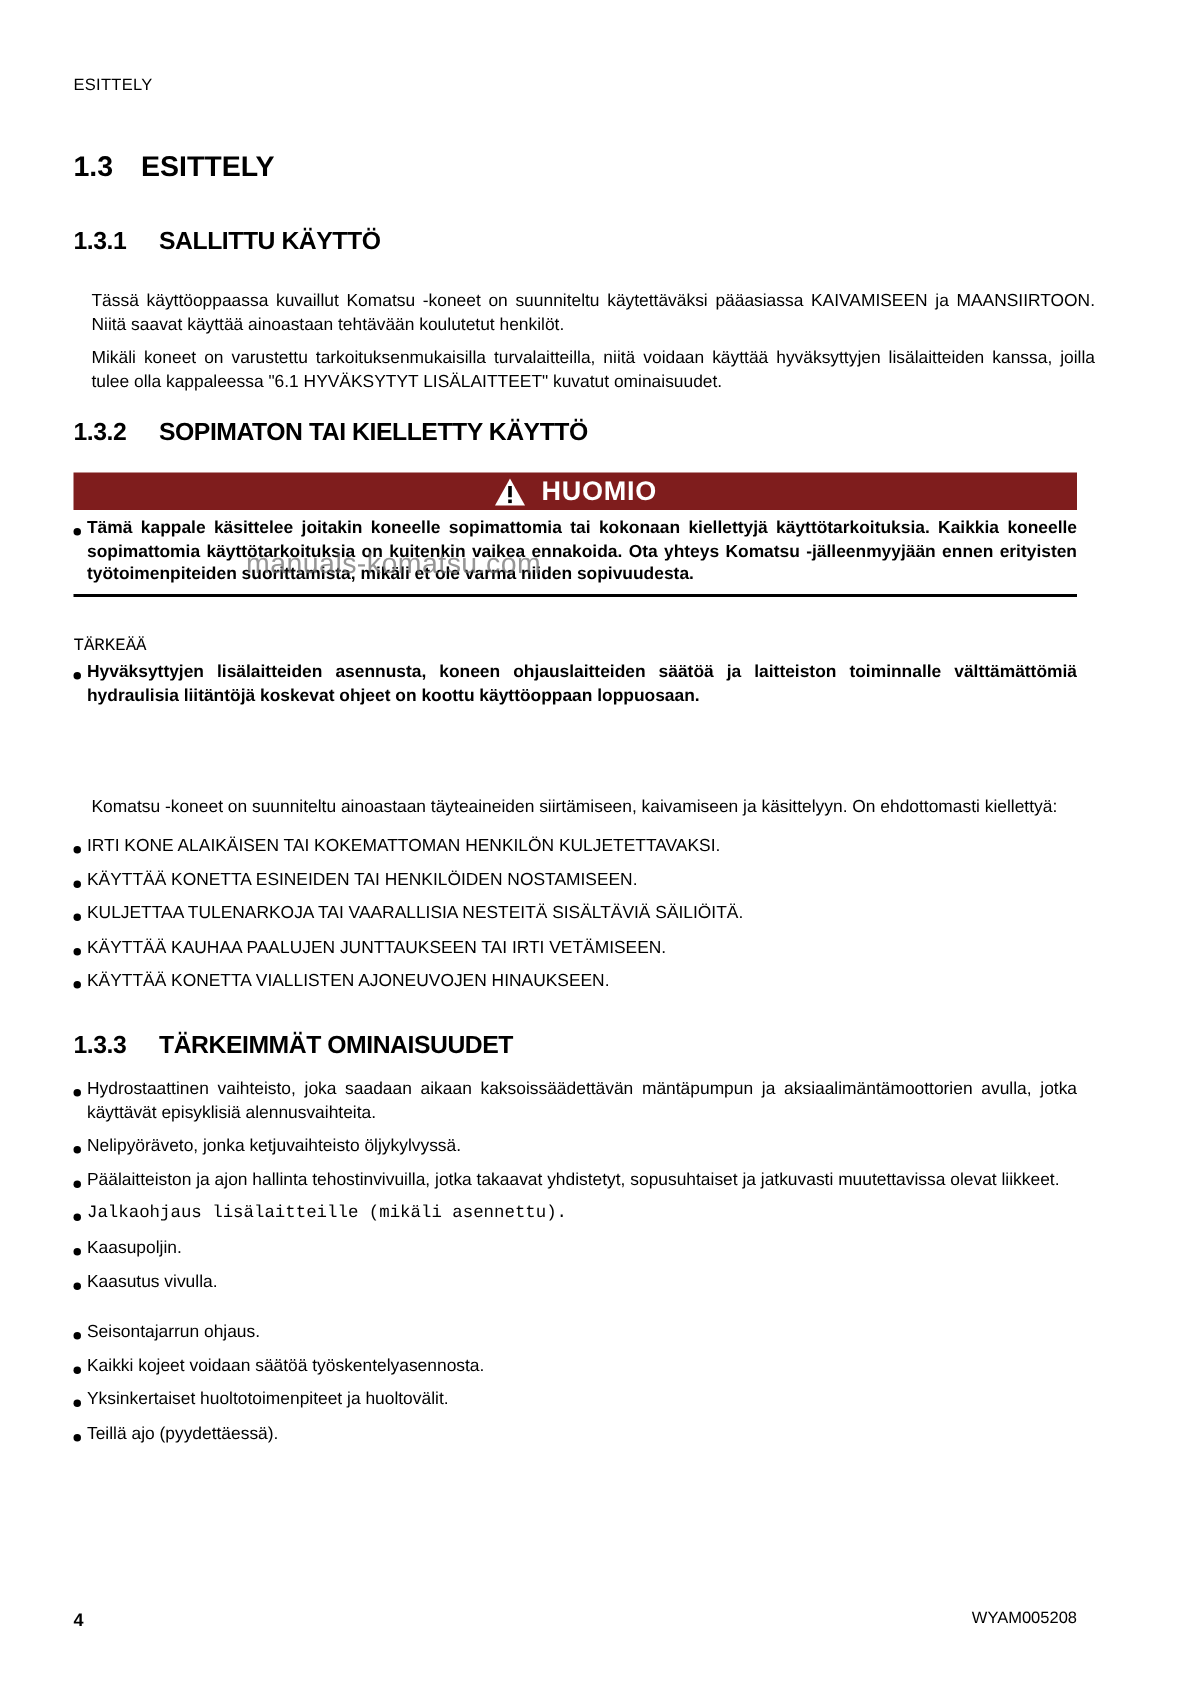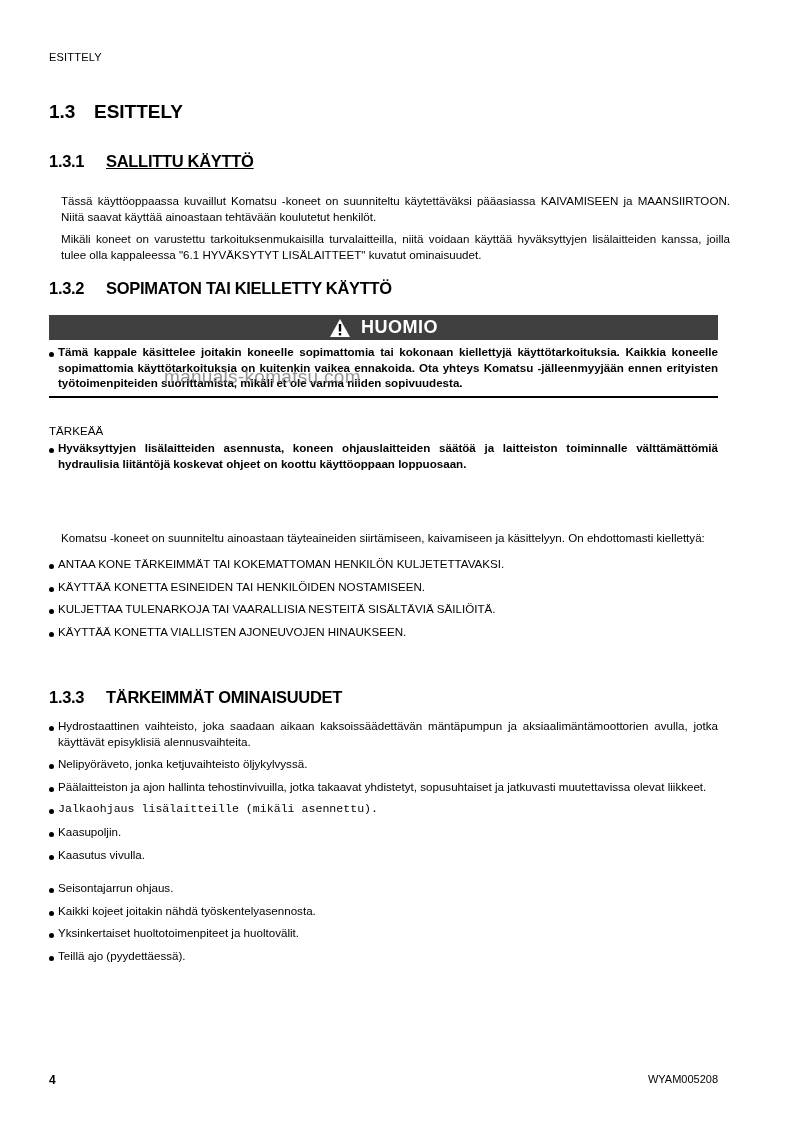--- a/index.html
+++ b/index.html
@@ -12,21 +12,21 @@
   .h1 { position: absolute; top: 101px; left: 0; font-size: 19px; font-weight: bold; margin: 0; }
   .h1 .num { display: inline-block; width: 45px; }
   .h2 { position: absolute; left: 0; font-size: 16.5px; font-weight: bold; margin: 0; letter-spacing: -0.3px; }
   .h2 .num { display: inline-block; width: 57px; }
   .para { position: absolute; left: 0; width: 669px; font-size: 11.6px; line-height: 15.6px; text-align: justify; margin: 12px; }
   .bullets { position: absolute; left: 0; width: 669px; margin: 0; padding: 0; list-style: none; }
   .bullets li { position: relative; padding-left: 9px; font-size: 11.6px; line-height: 15.6px; text-align: justify; }
   .bullets li::before { content: ""; position: absolute; left: 0; top: 8px; width: 5px; height: 5px; border-radius: 50%; background: #000; }
   .bullets.bold li { font-weight: bold; }
   .warn-bar {
-    position: absolute; left: 0; top: 315px; width: 669px; height: 25px; background: #404040; color: #fff;
+    position: absolute; left: 0; top: 315px; width: 669px; height: 25px; background: #7f1d1d; color: #fff;
     display: flex; align-items: center; justify-content: center; gap: 10px;
   }
   .warn-bar .label { font-size: 18px; font-weight: bold; letter-spacing: 0.5px; }
   .warn-rule { position: absolute; left: 0; top: 396px; width: 669px; height: 2px; background: #000; }
   .subhead { position: absolute; left: 0; font-size: 11.6px; margin: 0; }
   .footer-page { position: absolute; left: 0; top: 1073px; font-size: 12px; font-weight: bold; }
   .footer-code { position: absolute; right: 0; top: 1073px; font-size: 11px; }
   .watermark {
     position: absolute; left: 115px; top: 366px; font-size: 19px; color: #737373;
     opacity: 0.75; letter-spacing: 0.3px; pointer-events: none;
@@ -36,21 +36,21 @@
 <body>
 
 <div class="page">
 
   <div class="running-header">ESITTELY</div>
 
   <h1 class="h1">
     <span class="num">1.3</span><span>ESITTELY</span>
   </h1>
 
-  <h2 class="h2" style="top:152px;text-decoration:underline;">
+  <h2 class="h2" style="top:152px;">
     <span class="num">1.3.1</span><span>SALLITTU KÄYTTÖ</span>
   </h2>
   <p class="para" style="top:181px;">Tässä käyttöoppaassa kuvaillut Komatsu -koneet on suunniteltu käytettäväksi pääasiassa KAIVAMISEEN ja MAANSIIRTOON. Niitä saavat käyttää ainoastaan tehtävään koulutetut henkilöt.</p>
   <p class="para" style="top:219px;">Mikäli koneet on varustettu tarkoituksenmukaisilla turvalaitteilla, niitä voidaan käyttää hyväksyttyjen lisälaitteiden kanssa, joilla tulee olla kappaleessa "6.1 HYVÄKSYTYT LISÄLAITTEET" kuvatut ominaisuudet.</p>
 
   <h2 class="h2" style="top:279px;">
     <span class="num">1.3.2</span><span>SOPIMATON TAI KIELLETTY KÄYTTÖ</span>
   </h2>
 
   <div class="warn-bar">
@@ -62,46 +62,47 @@
     <span class="label">HUOMIO</span>
   </div>
 
   <ul class="bullets bold" style="top:344px;">
     <li>Tämä kappale käsittelee joitakin koneelle sopimattomia tai kokonaan kiellettyjä käyttötarkoituksia. Kaikkia koneelle sopimattomia käyttötarkoituksia on kuitenkin vaikea ennakoida. Ota yhteys Komatsu -jälleenmyyjään ennen erityisten työtoimenpiteiden suorittamista, mikäli et ole varma niiden sopivuudesta.</li>
   </ul>
   <div class="warn-rule"></div>
 
   <div class="watermark">manuals-komatsu.com</div>
 
-  <p class="subhead" style="top:424px;">TÄRKEÄÄ</p>
+  <p class="subhead" style="top:424px;font-family:Liberation Mono, monospace;">TÄRKEÄÄ</p>
   <ul class="bullets bold" style="top:440px;">
     <li>Hyväksyttyjen lisälaitteiden asennusta, koneen ohjauslaitteiden säätöä ja laitteiston toiminnalle välttämättömiä hydraulisia liitäntöjä koskevat ohjeet on koottu käyttöoppaan loppuosaan.</li>
   </ul>
 
   <p class="para" style="top:518px;">Komatsu -koneet on suunniteltu ainoastaan täyteaineiden siirtämiseen, kaivamiseen ja käsittelyyn. On ehdottomasti kiellettyä:</p>
 
   <ul class="bullets" style="top:556px;">
-    <li style="margin-bottom:7px;">ANTAA KONE TÄRKEIMMÄT TAI KOKEMATTOMAN HENKILÖN KULJETETTAVAKSI.</li>
+    <li style="margin-bottom:7px;">IRTI KONE ALAIKÄISEN TAI KOKEMATTOMAN HENKILÖN KULJETETTAVAKSI.</li>
     <li style="margin-bottom:7px;">KÄYTTÄÄ KONETTA ESINEIDEN TAI HENKILÖIDEN NOSTAMISEEN.</li>
     <li style="margin-bottom:7px;">KULJETTAA TULENARKOJA TAI VAARALLISIA NESTEITÄ SISÄLTÄVIÄ SÄILIÖITÄ.</li>
+    <li style="margin-bottom:7px;">KÄYTTÄÄ KAUHAA PAALUJEN JUNTTAUKSEEN TAI IRTI VETÄMISEEN.</li>
     <li>KÄYTTÄÄ KONETTA VIALLISTEN AJONEUVOJEN HINAUKSEEN.</li>
   </ul>
 
   <h2 class="h2" style="top:688px;">
     <span class="num">1.3.3</span><span>TÄRKEIMMÄT OMINAISUUDET</span>
   </h2>
 
   <ul class="bullets" style="top:718px;">
     <li style="margin-bottom:7px;">Hydrostaattinen vaihteisto, joka saadaan aikaan kaksoissäädettävän mäntäpumpun ja aksiaalimäntämoottorien avulla, jotka käyttävät episyklisiä alennusvaihteita.</li>
     <li style="margin-bottom:7px;">Nelipyöräveto, jonka ketjuvaihteisto öljykylvyssä.</li>
     <li style="margin-bottom:7px;">Päälaitteiston ja ajon hallinta tehostinvivuilla, jotka takaavat yhdistetyt, sopusuhtaiset ja jatkuvasti muutettavissa olevat liikkeet.</li>
     <li style="margin-bottom:7px;font-family:Liberation Mono, monospace;">Jalkaohjaus lisälaitteille (mikäli asennettu).</li>
     <li style="margin-bottom:7px;">Kaasupoljin.</li>
     <li style="margin-bottom:7px;">Kaasutus vivulla.</li>
     <li style="margin-bottom:7px;margin-top:18px;">Seisontajarrun ohjaus.</li>
-    <li style="margin-bottom:7px;">Kaikki kojeet joitakin nähdä työskentelyasennosta.</li>
+    <li style="margin-bottom:7px;">Kaikki kojeet voidaan säätöä työskentelyasennosta.</li>
     <li style="margin-bottom:7px;">Yksinkertaiset huoltotoimenpiteet ja huoltovälit.</li>
     <li>Teillä ajo (pyydettäessä).</li>
   </ul>
 
   <div class="footer-page">4</div>
   <div class="footer-code">WYAM005208</div>
 </div>
 
 </body></html>

